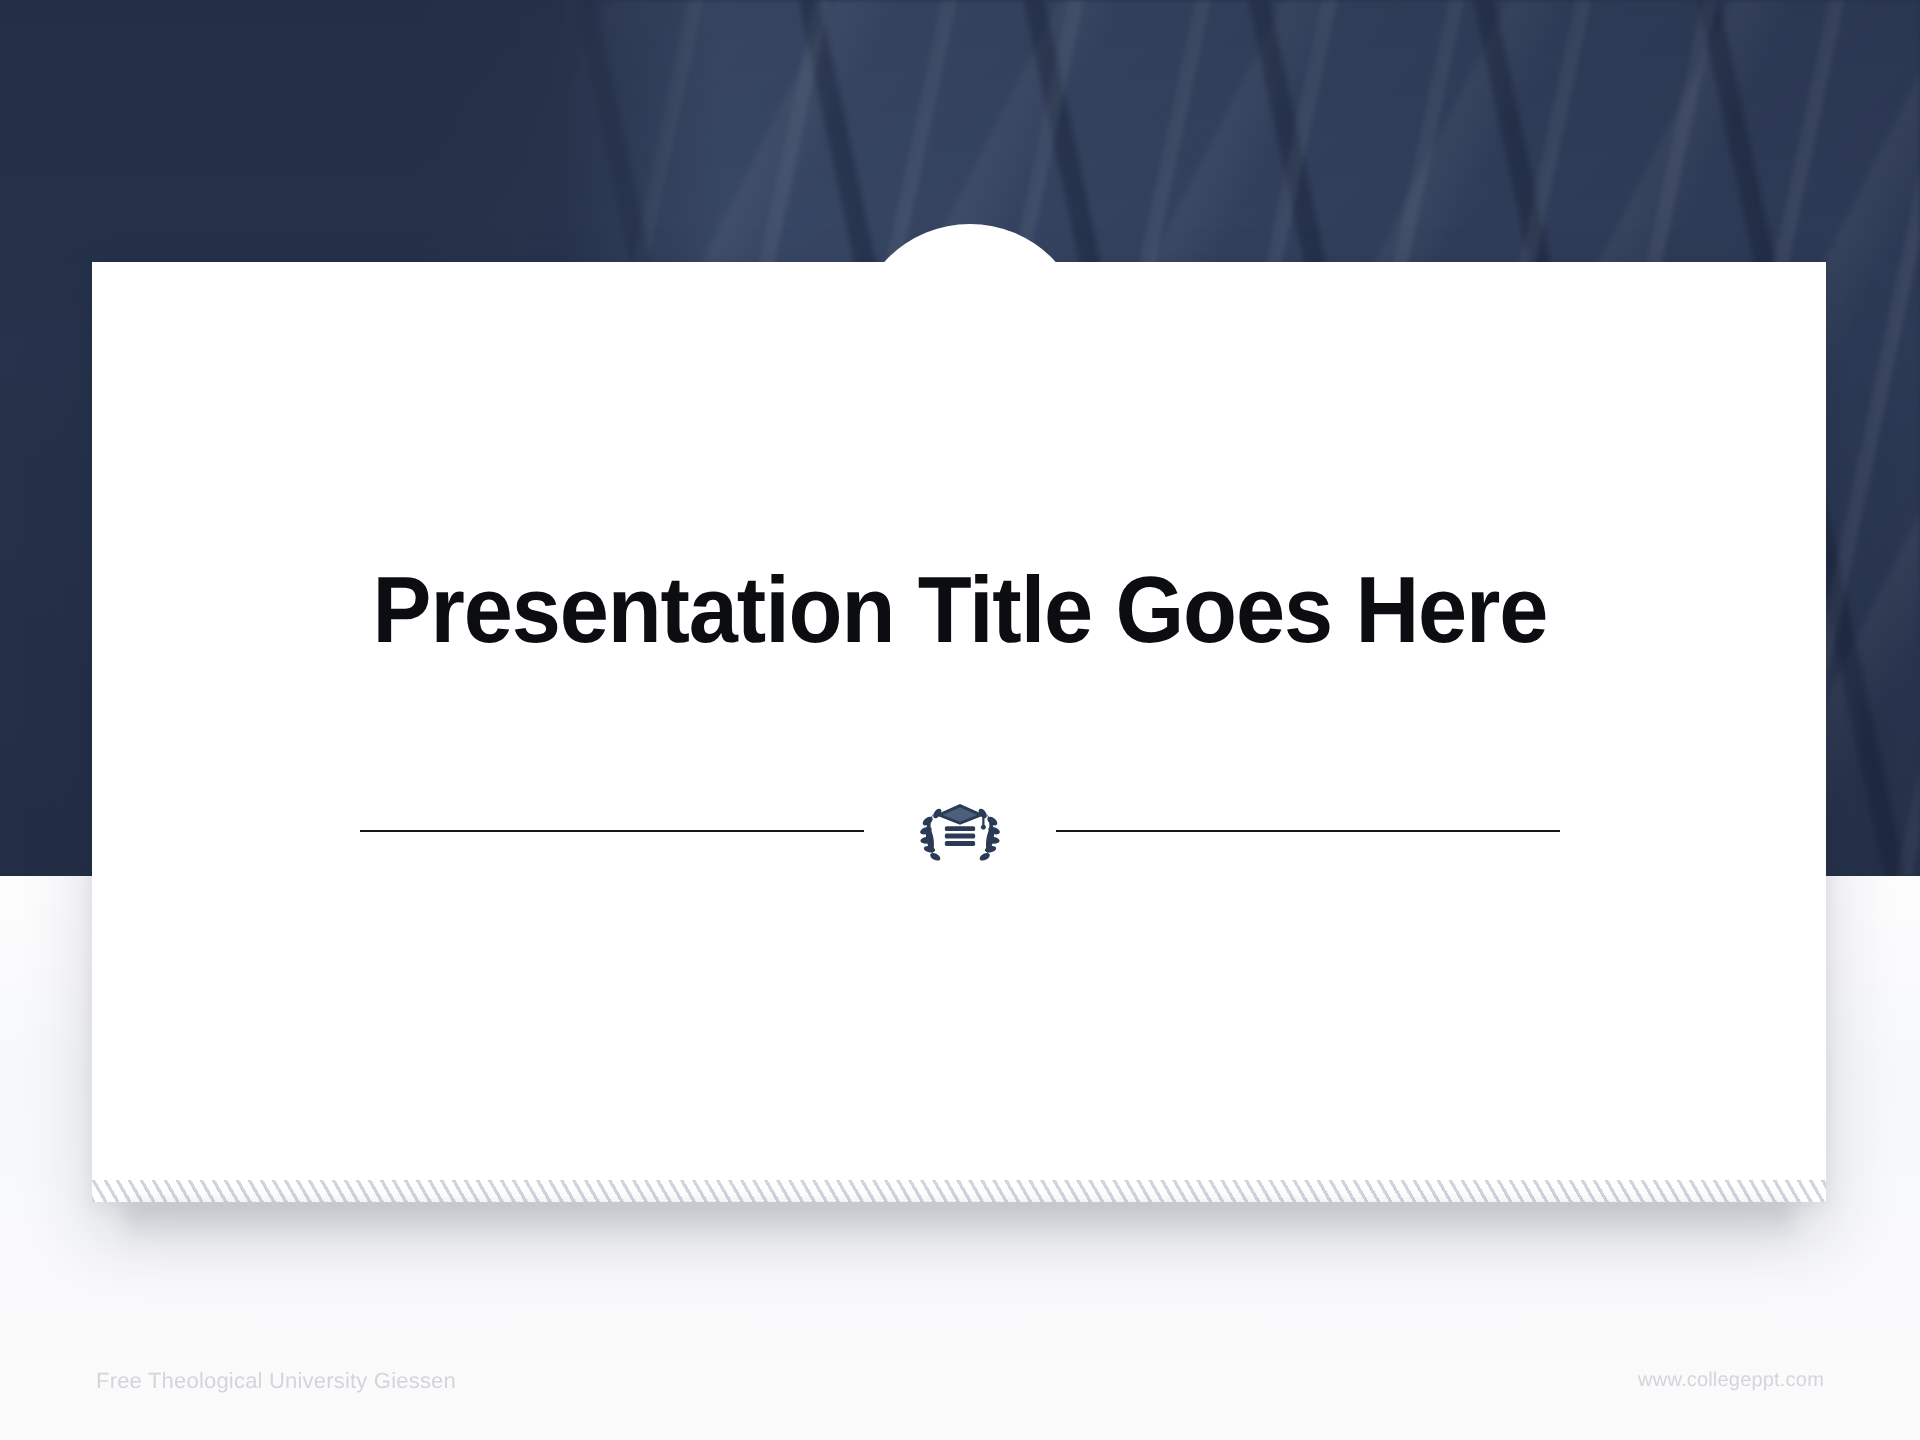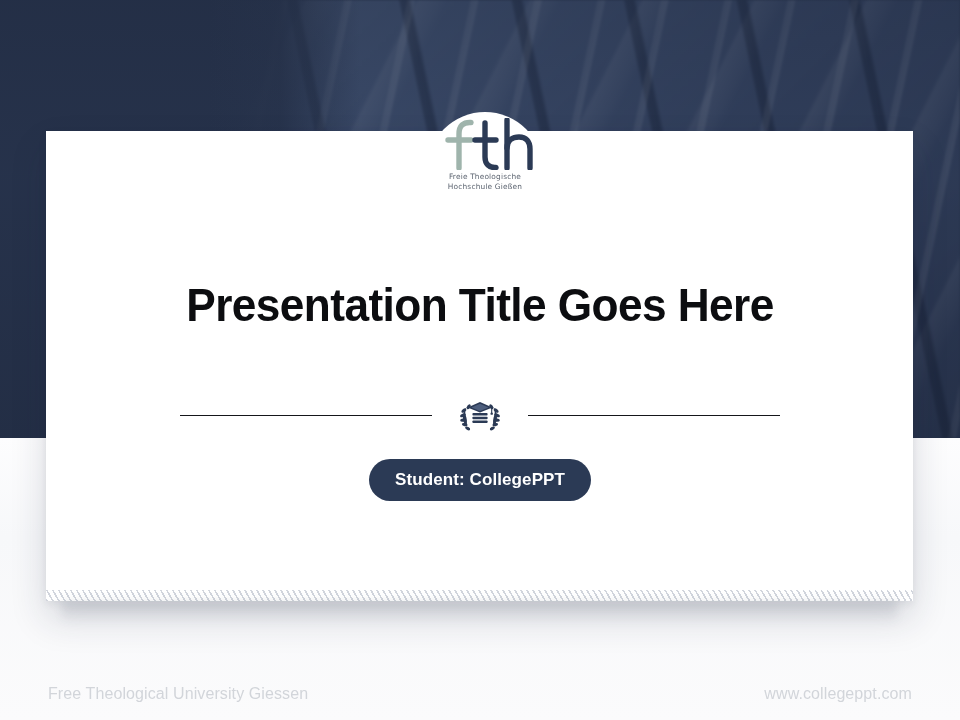--- a/index.html
+++ b/index.html
@@ -233,30 +233,30 @@
     font-weight: 700;
     letter-spacing: 0.1px;
     white-space: nowrap;
   }
 
   
   .footer-left {
     position: absolute;
     left: 48px;
     top: 685px;
-    font-size: 16px;
+    font-size: 11px;
     color: #d2d5da;
     letter-spacing: 0.1px;
     white-space: nowrap;
   }
   .footer-right {
     position: absolute;
     right: 48px;
     top: 685px;
-    font-size: 16px;
+    font-size: 10px;
     color: #d2d5da;
     letter-spacing: 0.1px;
     white-space: nowrap;
   }
 </style>
 </head>
 <body>
 
 <div id="slide">
 
@@ -266,37 +266,20 @@
     <div class="bg-vignette"></div>
   </div>
   <div class="floor"></div>
 
   <div class="card-shadow"></div>
   <div class="card"></div>
   <div class="card-arch"></div>
   <div class="hatch"></div>
   <div class="card-base-shadow"></div>
 
-  <div class="logo">
-    <svg class="logo-mark" width="104" height="52" viewBox="0 0 104 52">
-
-      <path d="M26 50 L26 16 C26 8 30 4 38 4.5" fill="none" stroke="#9fb4ac" stroke-width="5.4" stroke-linecap="round"></path>
-      <path d="M15 22 L38 22" fill="none" stroke="#9fb4ac" stroke-width="5.4" stroke-linecap="round"></path>
-
-      <path d="M52 5 L52 39 C52 46 56 50 63 49.5" fill="none" stroke="#2b3a55" stroke-width="5.4" stroke-linecap="round"></path>
-      <path d="M42 22 L63 22" fill="none" stroke="#2b3a55" stroke-width="5.4" stroke-linecap="round"></path>
-
-      <path d="M74 2 L74 50" fill="none" stroke="#2b3a55" stroke-width="5.4" stroke-linecap="round"></path>
-      <path d="M74 30 C74 22 80 19 86 19 C93 19 97 23 97 31 L97 50" fill="none" stroke="#2b3a55" stroke-width="5.4" stroke-linecap="round"></path>
-    </svg>
-    <div class="logo-lines">
-      <div>Freie Theologische</div>
-      <div>Hochschule Gießen</div>
-    </div>
-  </div>
 
   <div class="title">Presentation Title Goes Here</div>
 
   <div class="divider-row">
     <div class="rule left"></div>
     <svg class="emblem" viewBox="0 0 64 64">
 
       <g fill="#2b3a55">
         <path d="M13 20 C6 27 5 40 12 49 C14 44 13 37 11 32 C10 28 11 23 13 20 Z"></path>
         <ellipse cx="8.5" cy="25.5" rx="4.2" ry="2.4" transform="rotate(-38 8.5 25.5)"></ellipse>
@@ -325,21 +308,18 @@
 
       <path d="M32 13 L50 21 L32 28.2 L14 21 Z" fill="#2b3a55"></path>
       <path d="M32 15.5 L44.5 21 L32 26 L19.5 21 Z" fill="#4d5e7d"></path>
       <path d="M49 21.6 L49 29" stroke="#2b3a55" stroke-width="1.6" fill="none" stroke-linecap="round"></path>
       <circle cx="49" cy="30" r="1.8" fill="#2b3a55"></circle>
     </svg>
     <div class="rule right"></div>
   </div>
 
   <div class="badges">
-    <div class="badge">
-      <span>Student: CollegePPT</span>
-    </div>
   </div>
 
   <div class="footer-left">Free Theological University Giessen</div>
   <div class="footer-right">www.collegeppt.com</div>
 
 </div>
 
 </body></html>

